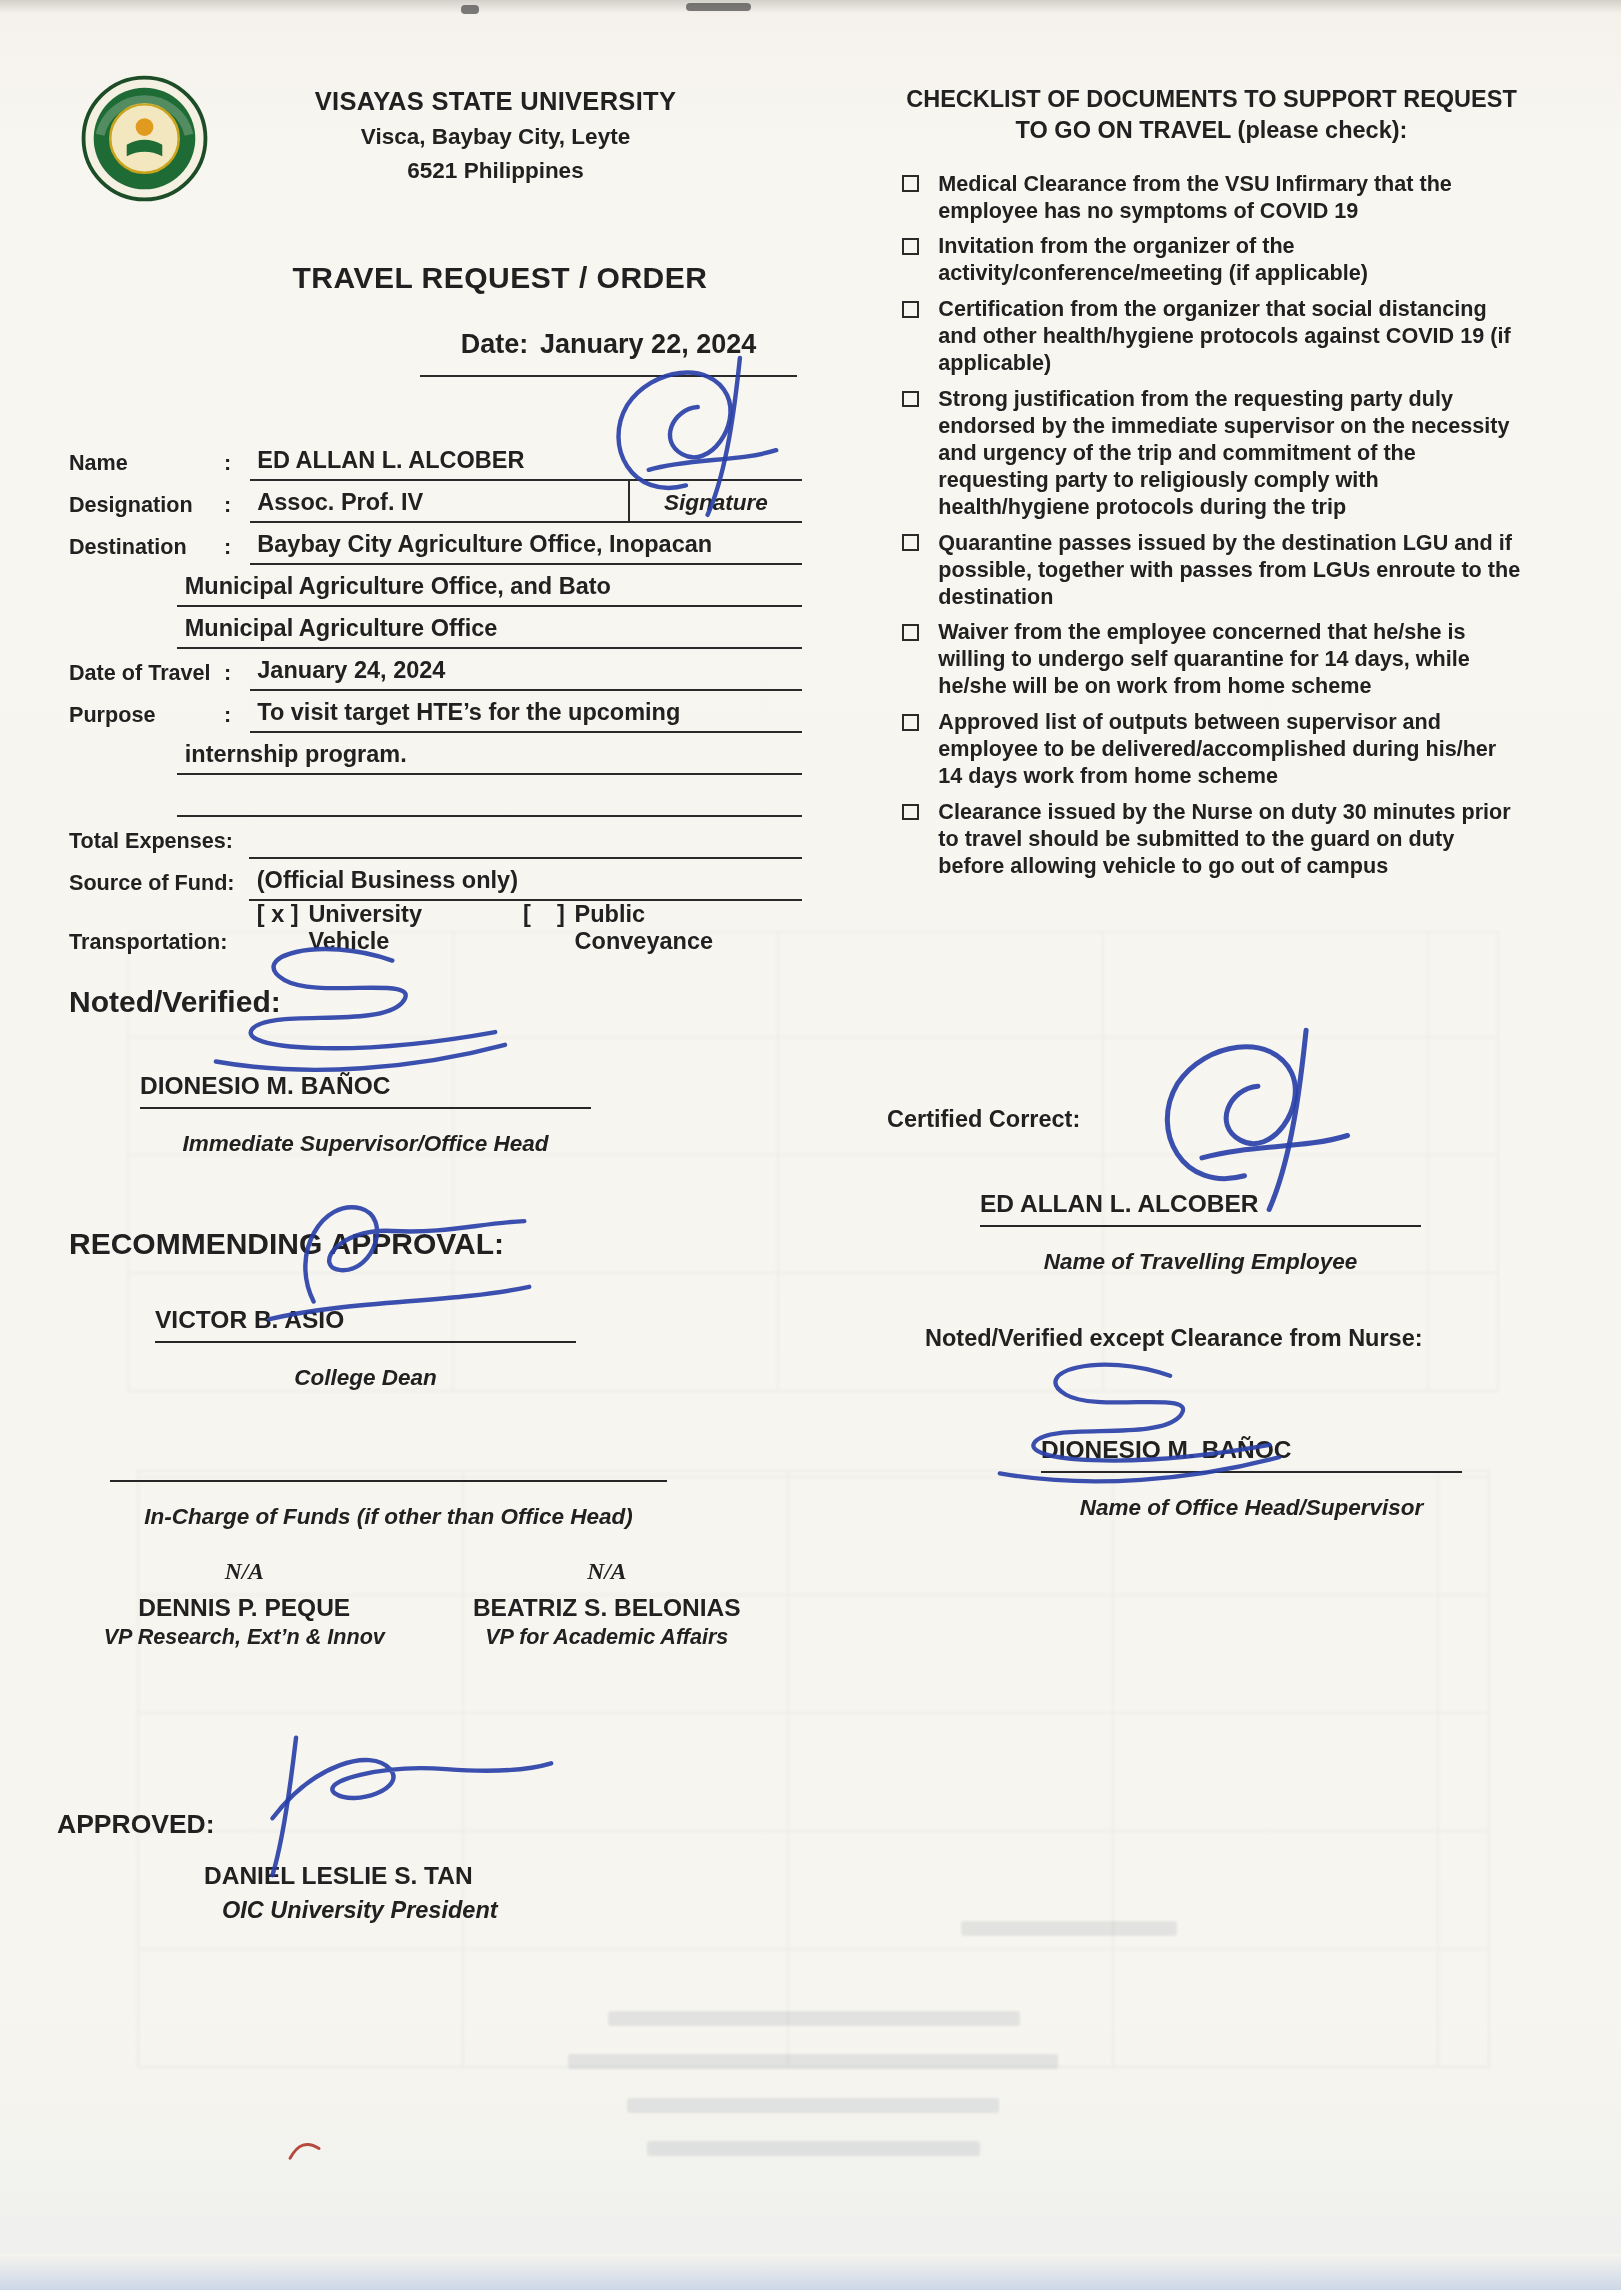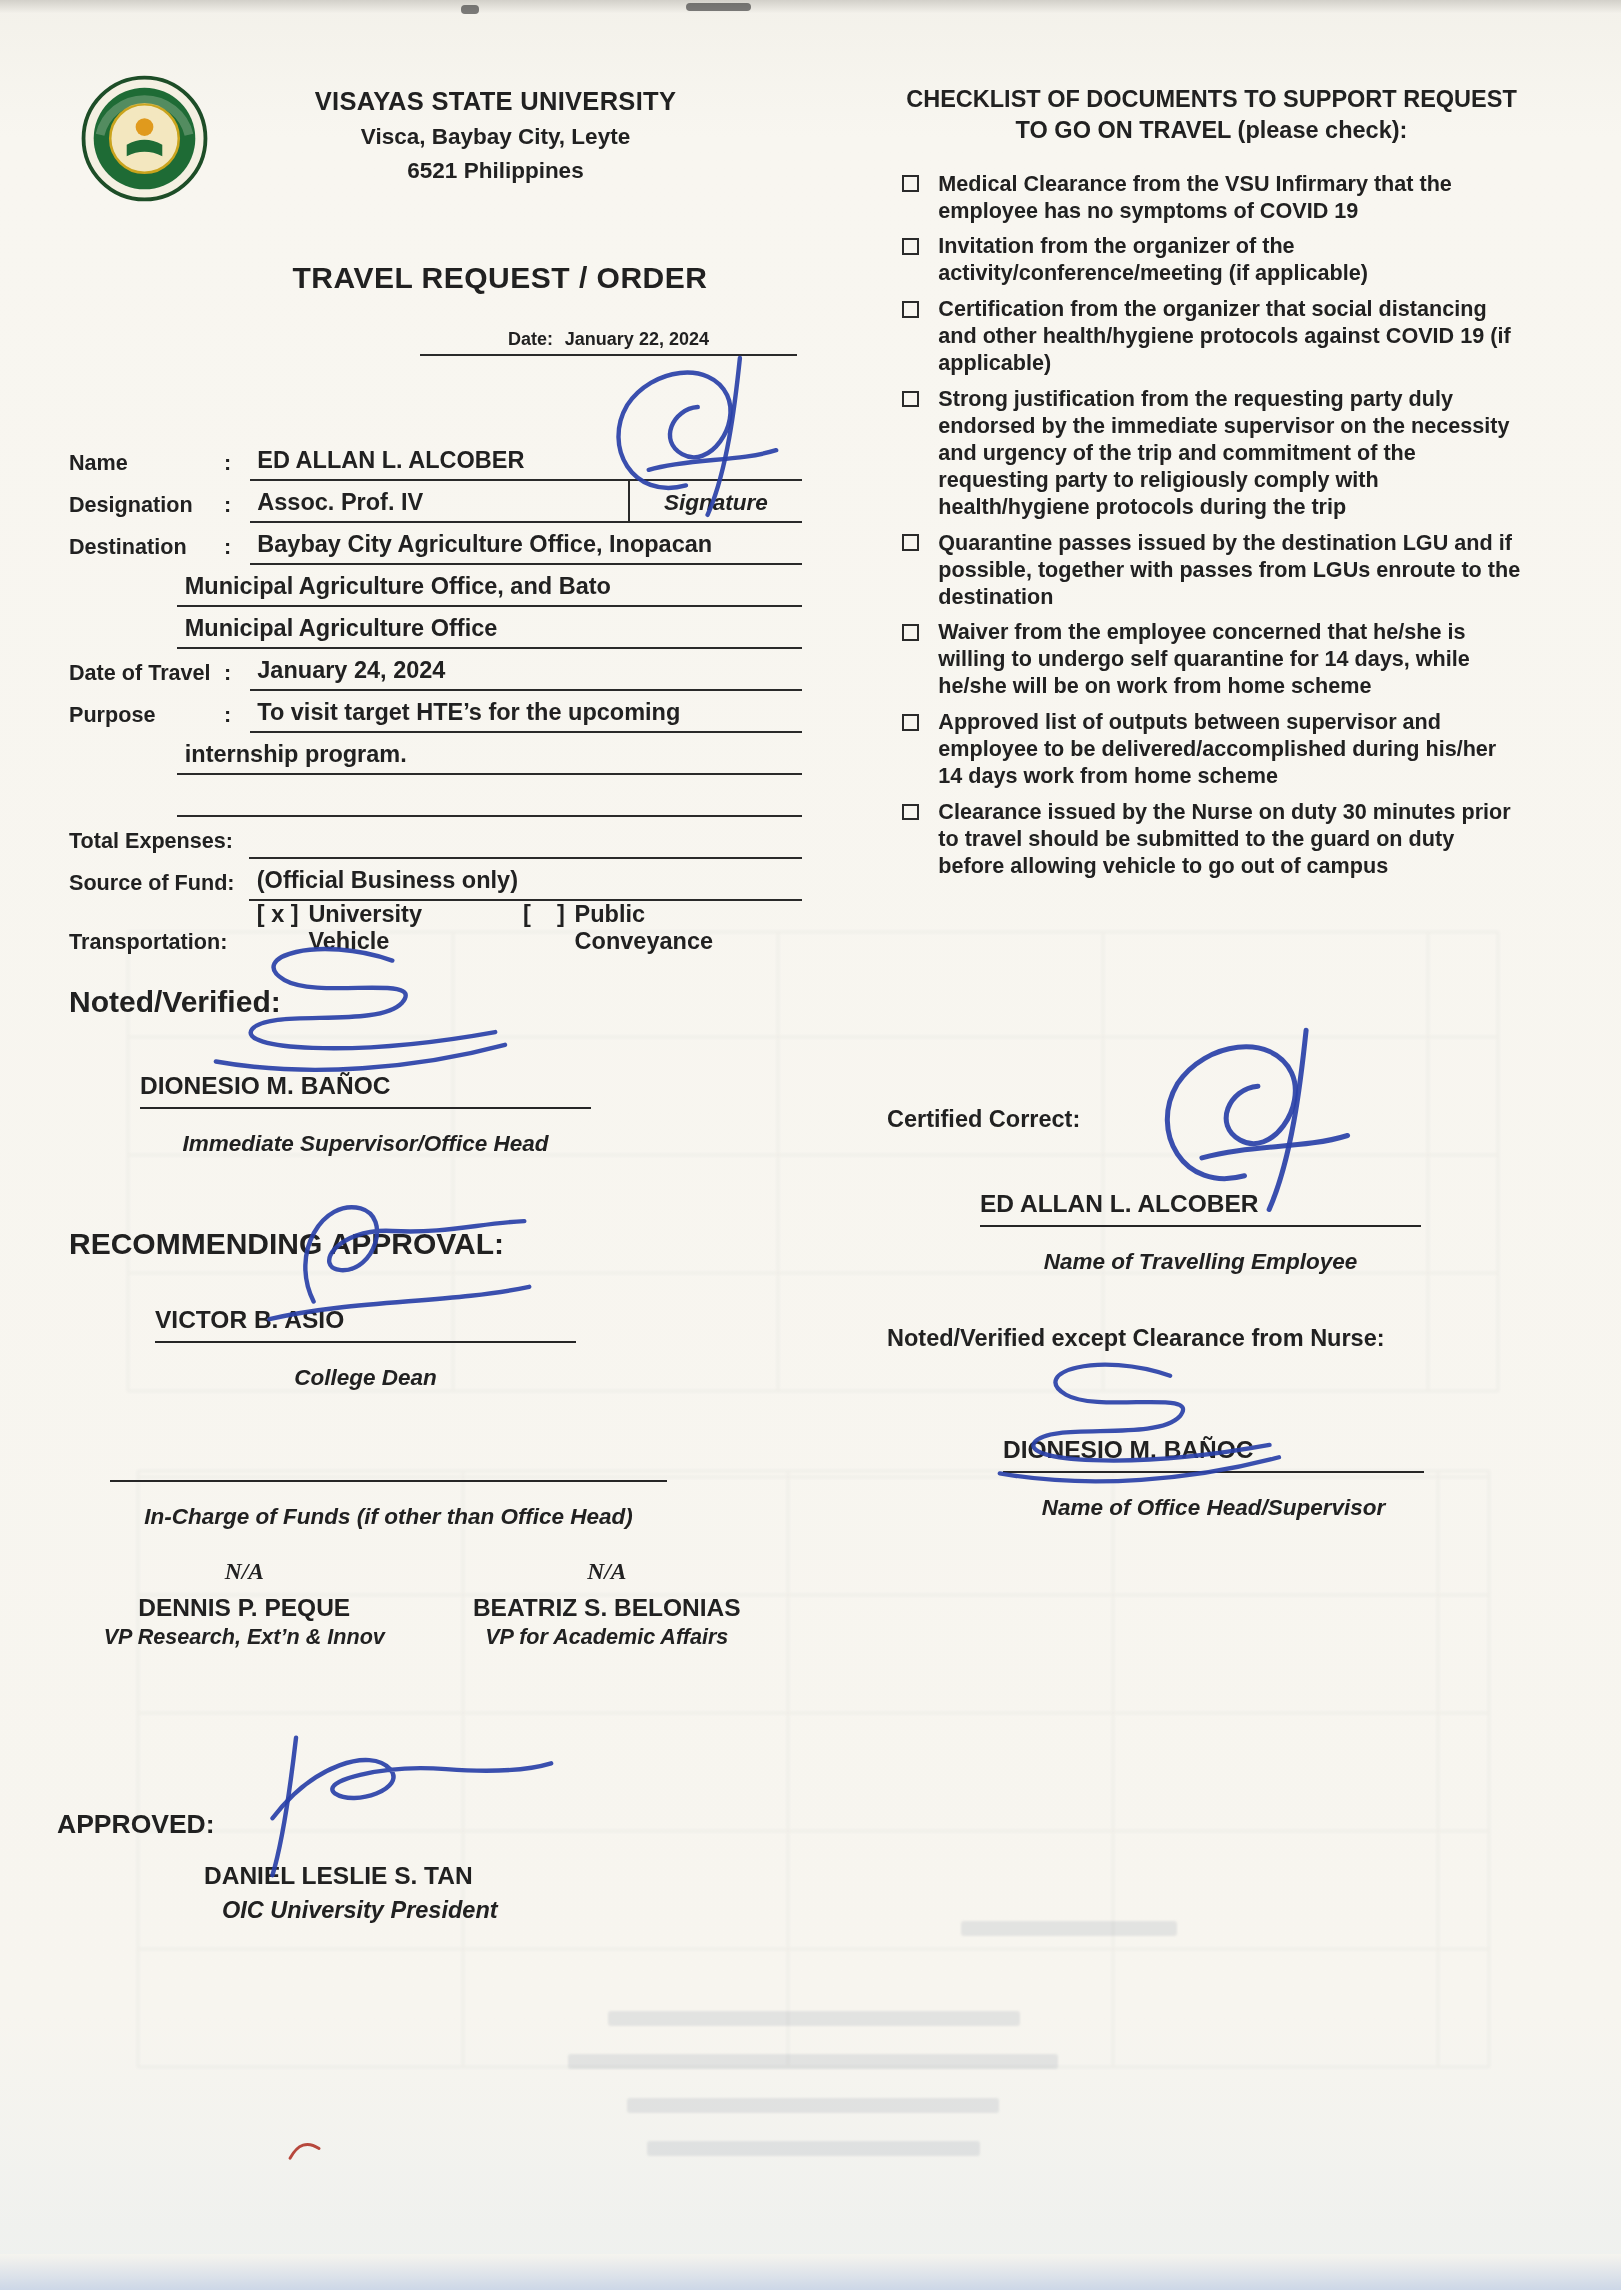--- a/index.html
+++ b/index.html
@@ -33,21 +33,21 @@
   .uni-header { position:absolute; left:69px; top:71px; width:725px; height:147px; }
   .logo { position:absolute; left:11.8px; top:3.9px; width:127px; height:127px; }
   .uni-text { position:absolute; left:147px; top:15.7px; width:559px; text-align:center; }
   .uni-name { font-size:25.5px; letter-spacing:0.3px; }
   .uni-addr { font-size:22.5px; margin-top:8px; }
 
   .form-title { position:absolute; left:147px; top:261px; width:706px; text-align:center;
     font-size:30px; letter-spacing:0.5px; }
 
   .date-row { position:absolute; left:420px; top:329px; width:377px;
-    border-bottom:2.9px solid #2a2a2a; padding-bottom:4px; font-size:18px; text-align:center; }
+    border-bottom:2.9px solid #2a2a2a; padding-bottom:15px; font-size:27px; text-align:center; }
   .date-row .lbl { margin-right:11.8px; }
 
   
   .fields { position:absolute; left:69px; top:439px; width:733px; font-size:23.5px; }
   .frow { display:flex; align-items:flex-end; min-height:42px; }
   .flabel { flex:0 0 155px; padding-bottom:4.9px; font-size:21.6px; white-space:nowrap; }
   .flabel.wide { flex-basis:180px; }
   .fcolon { flex:0 0 25.5px; padding-bottom:4.9px; font-size:21.6px; }
   .fvalue { flex:1; border-bottom:2.9px solid #2a2a2a; padding:0 0 4.9px 7.8px; min-height:42px;
     display:flex; align-items:flex-end; }
@@ -94,21 +94,21 @@
   .chk-items { margin-top:25.5px; }
   .chk-item { display:flex; gap:19.6px; margin-bottom:8.8px; font-size:21.6px; line-height:1.25; }
   .cbx { flex:0 0 16.7px; height:16.7px; border:2.9px solid #2a2a2a; margin-top:4.9px; }
   .chk-text { flex:1; }
 
   .certified-block { position:absolute; left:887px; top:1106px; width:637px; }
   .certified-block .sec-label { font-size:23.5px; }
   .certified-block .sign-line { margin:57px 0 0 93px; width:441px; }
   .certified-block .caption { width:441px; margin-left:93px; }
 
-  .noted-except-block { position:absolute; left:887px; top:1325px; width:676px; }
+  .noted-except-block { position:absolute; left:925px; top:1325px; width:676px; }
   .noted-except-block .sec-label { font-size:23.5px; }
   .noted-except-block .sign-line { margin:84px 0 0 116px; width:421px; }
   .noted-except-block .caption { width:421px; margin-left:116px; }
 
   
   .sig { position:absolute; pointer-events:none; }
   .sig path { fill:none; stroke:#2940a8; stroke-width:4.5; stroke-linecap:round;
     stroke-linejoin:round; opacity:.92; }
   .red-artifact path { fill:none; stroke:#b23a2e; stroke-width:3; stroke-linecap:round; }
 </style>

